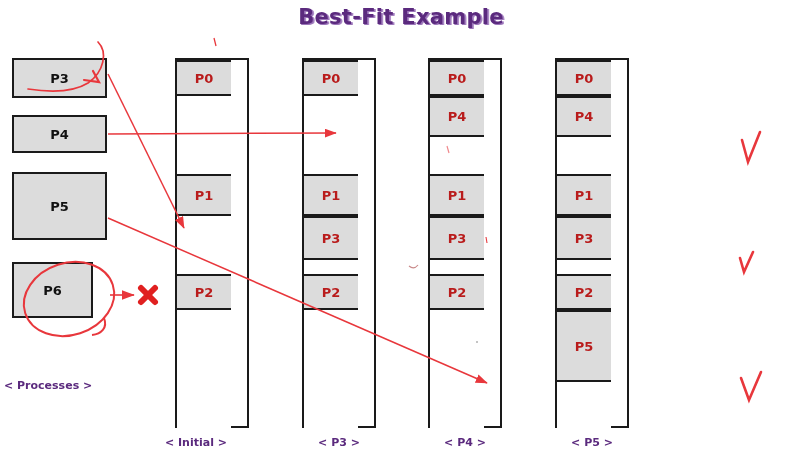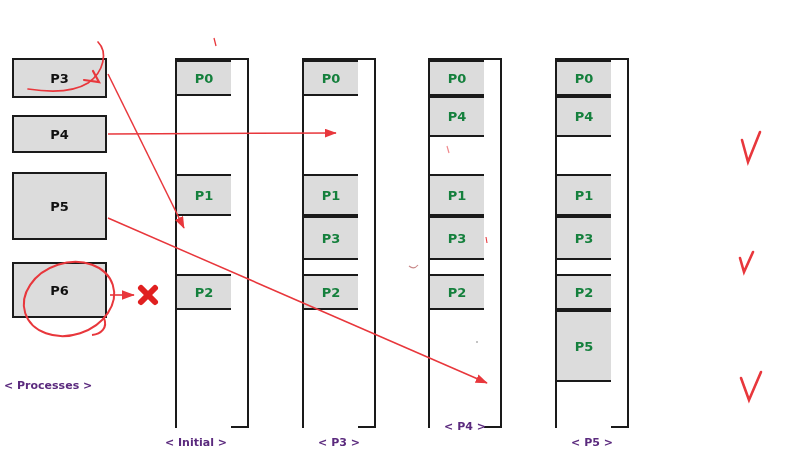--- a/index.html
+++ b/index.html
@@ -58,21 +58,21 @@
   .seg{
     position:absolute;
     left:0;right:16px;
     box-sizing:border-box;
     display:flex;
     align-items:center;
     justify-content:center;
     font-family:"DejaVu Sans", sans-serif;
     font-size:13px;
     font-weight:bold;
-    color:#15803d;
+    color:#b91c1c;
   }
   .seg.used{background:#dcdcdc;border-top:2px solid #1a1a1a;border-bottom:2px solid #1a1a1a;}
   .seg.free{background:#ffffff;}
   .col-label{
     position:absolute;
     text-align:center;
     font-family:"DejaVu Sans", sans-serif;
     font-size:11px;
     font-weight:bold;
     color:#5b2a7e;
@@ -80,32 +80,33 @@
   }
 
   
   #ink{position:absolute;left:0;top:0;width:802px;height:458px;pointer-events:none;}
 </style>
 </head>
 <body>
 
 <div id="stage">
 
+  <div class="title">Best-Fit Example</div>
 
   <div id="processes">
       <div class="proc-box" style="left: 12px; top: 58px; width: 95px; height: 40px;">
         <span>P3</span>
       </div>
       <div class="proc-box" style="left: 12px; top: 115px; width: 95px; height: 38px;">
         <span>P4</span>
       </div>
       <div class="proc-box" style="left: 12px; top: 172px; width: 95px; height: 68px;">
         <span>P5</span>
       </div>
-      <div class="proc-box" style="left: 12px; top: 262px; width: 95px; height: 56px;">
+      <div class="proc-box" style="left: 12px; top: 262px; width: 81px; height: 56px;">
         <span>P6</span>
       </div>
     </div>
   <div class="proc-caption" id="proc-caption" style="left:4px;top:338px;margin-top:41px;">&lt; Processes &gt;</div>
 
   <div id="columns">
       <div class="col" style="left: 175px; top: 58px; width: 74px; height: 370px;">
         <div class="seg used" style="top: 0px; height: 36px;">
           <span>P0</span>
         </div>
@@ -169,21 +170,21 @@
         <div class="seg free" style="top: 200px; height: 14px;">
           <span></span>
         </div>
         <div class="seg used" style="top: 214px; height: 36px;">
           <span>P2</span>
         </div>
         <div class="seg free" style="top: 250px; height: 120px;">
           <span></span>
         </div>
       </div>
-      <div class="col-label" style="left: 428px; top: 420px; width: 74px;">&lt; P4 &gt;</div>
+      <div class="col-label" style="left: 428px; top: 436px; width: 74px;">&lt; P4 &gt;</div>
       <div class="col" style="left: 555px; top: 58px; width: 74px; height: 370px;">
         <div class="seg used" style="top: 0px; height: 36px;">
           <span>P0</span>
         </div>
         <div class="seg used" style="top: 36px; height: 41px;">
           <span>P4</span>
         </div>
         <div class="seg free" style="top: 77px; height: 37px;">
           <span></span>
         </div>

